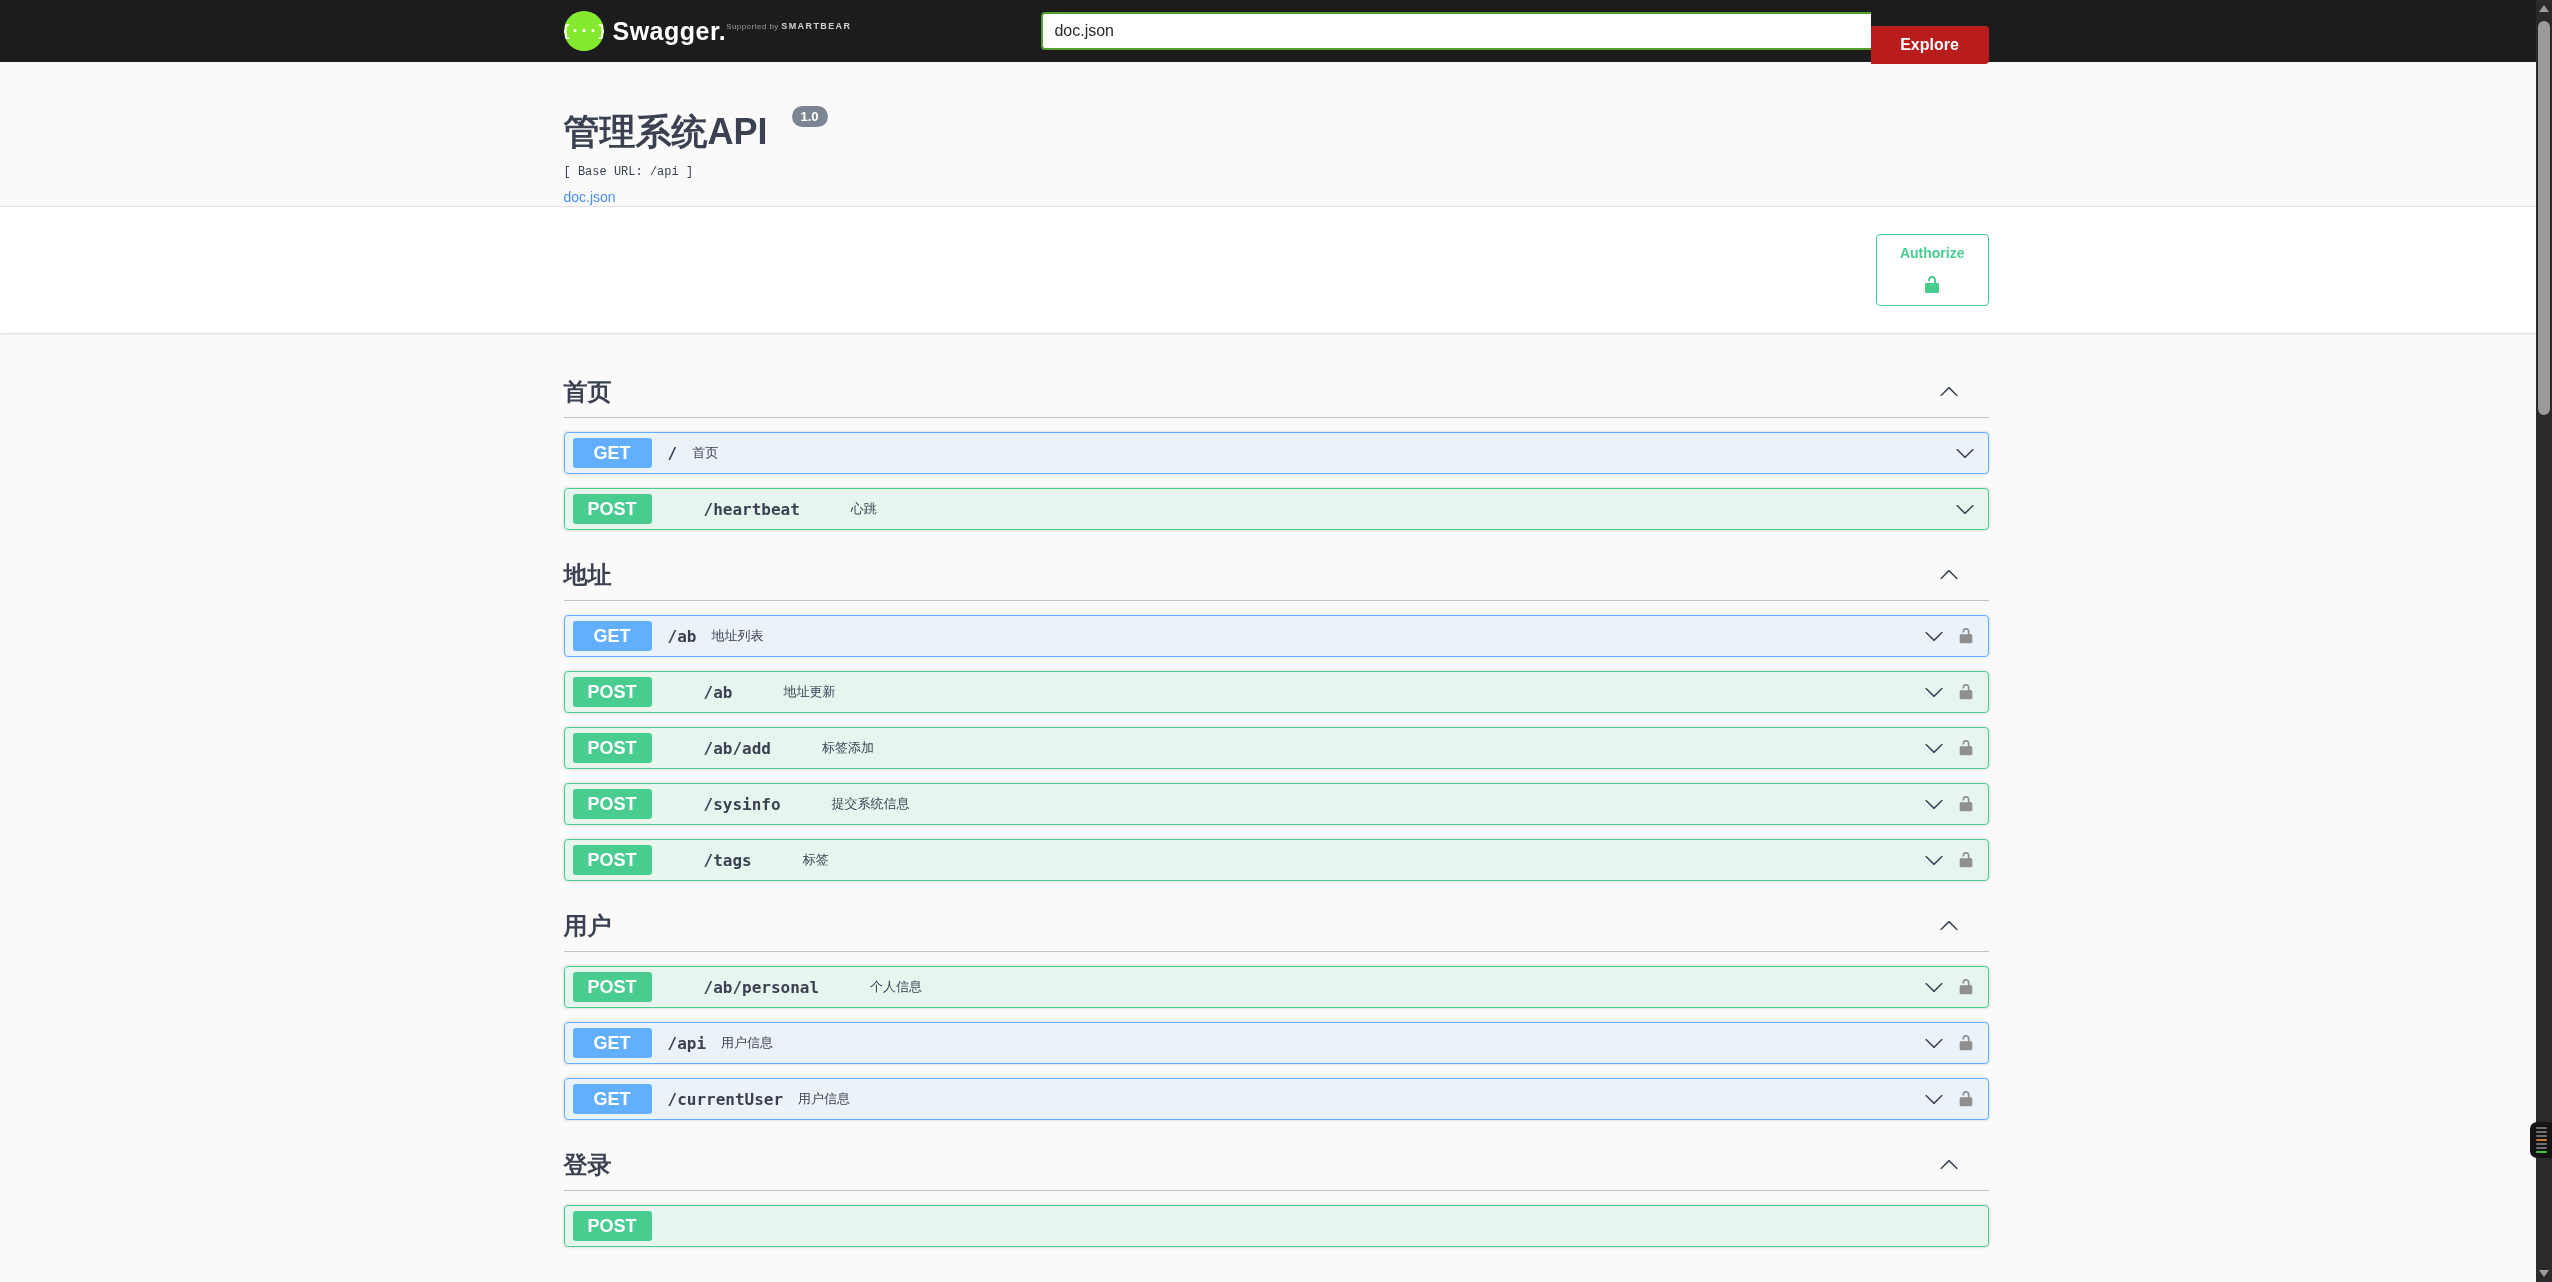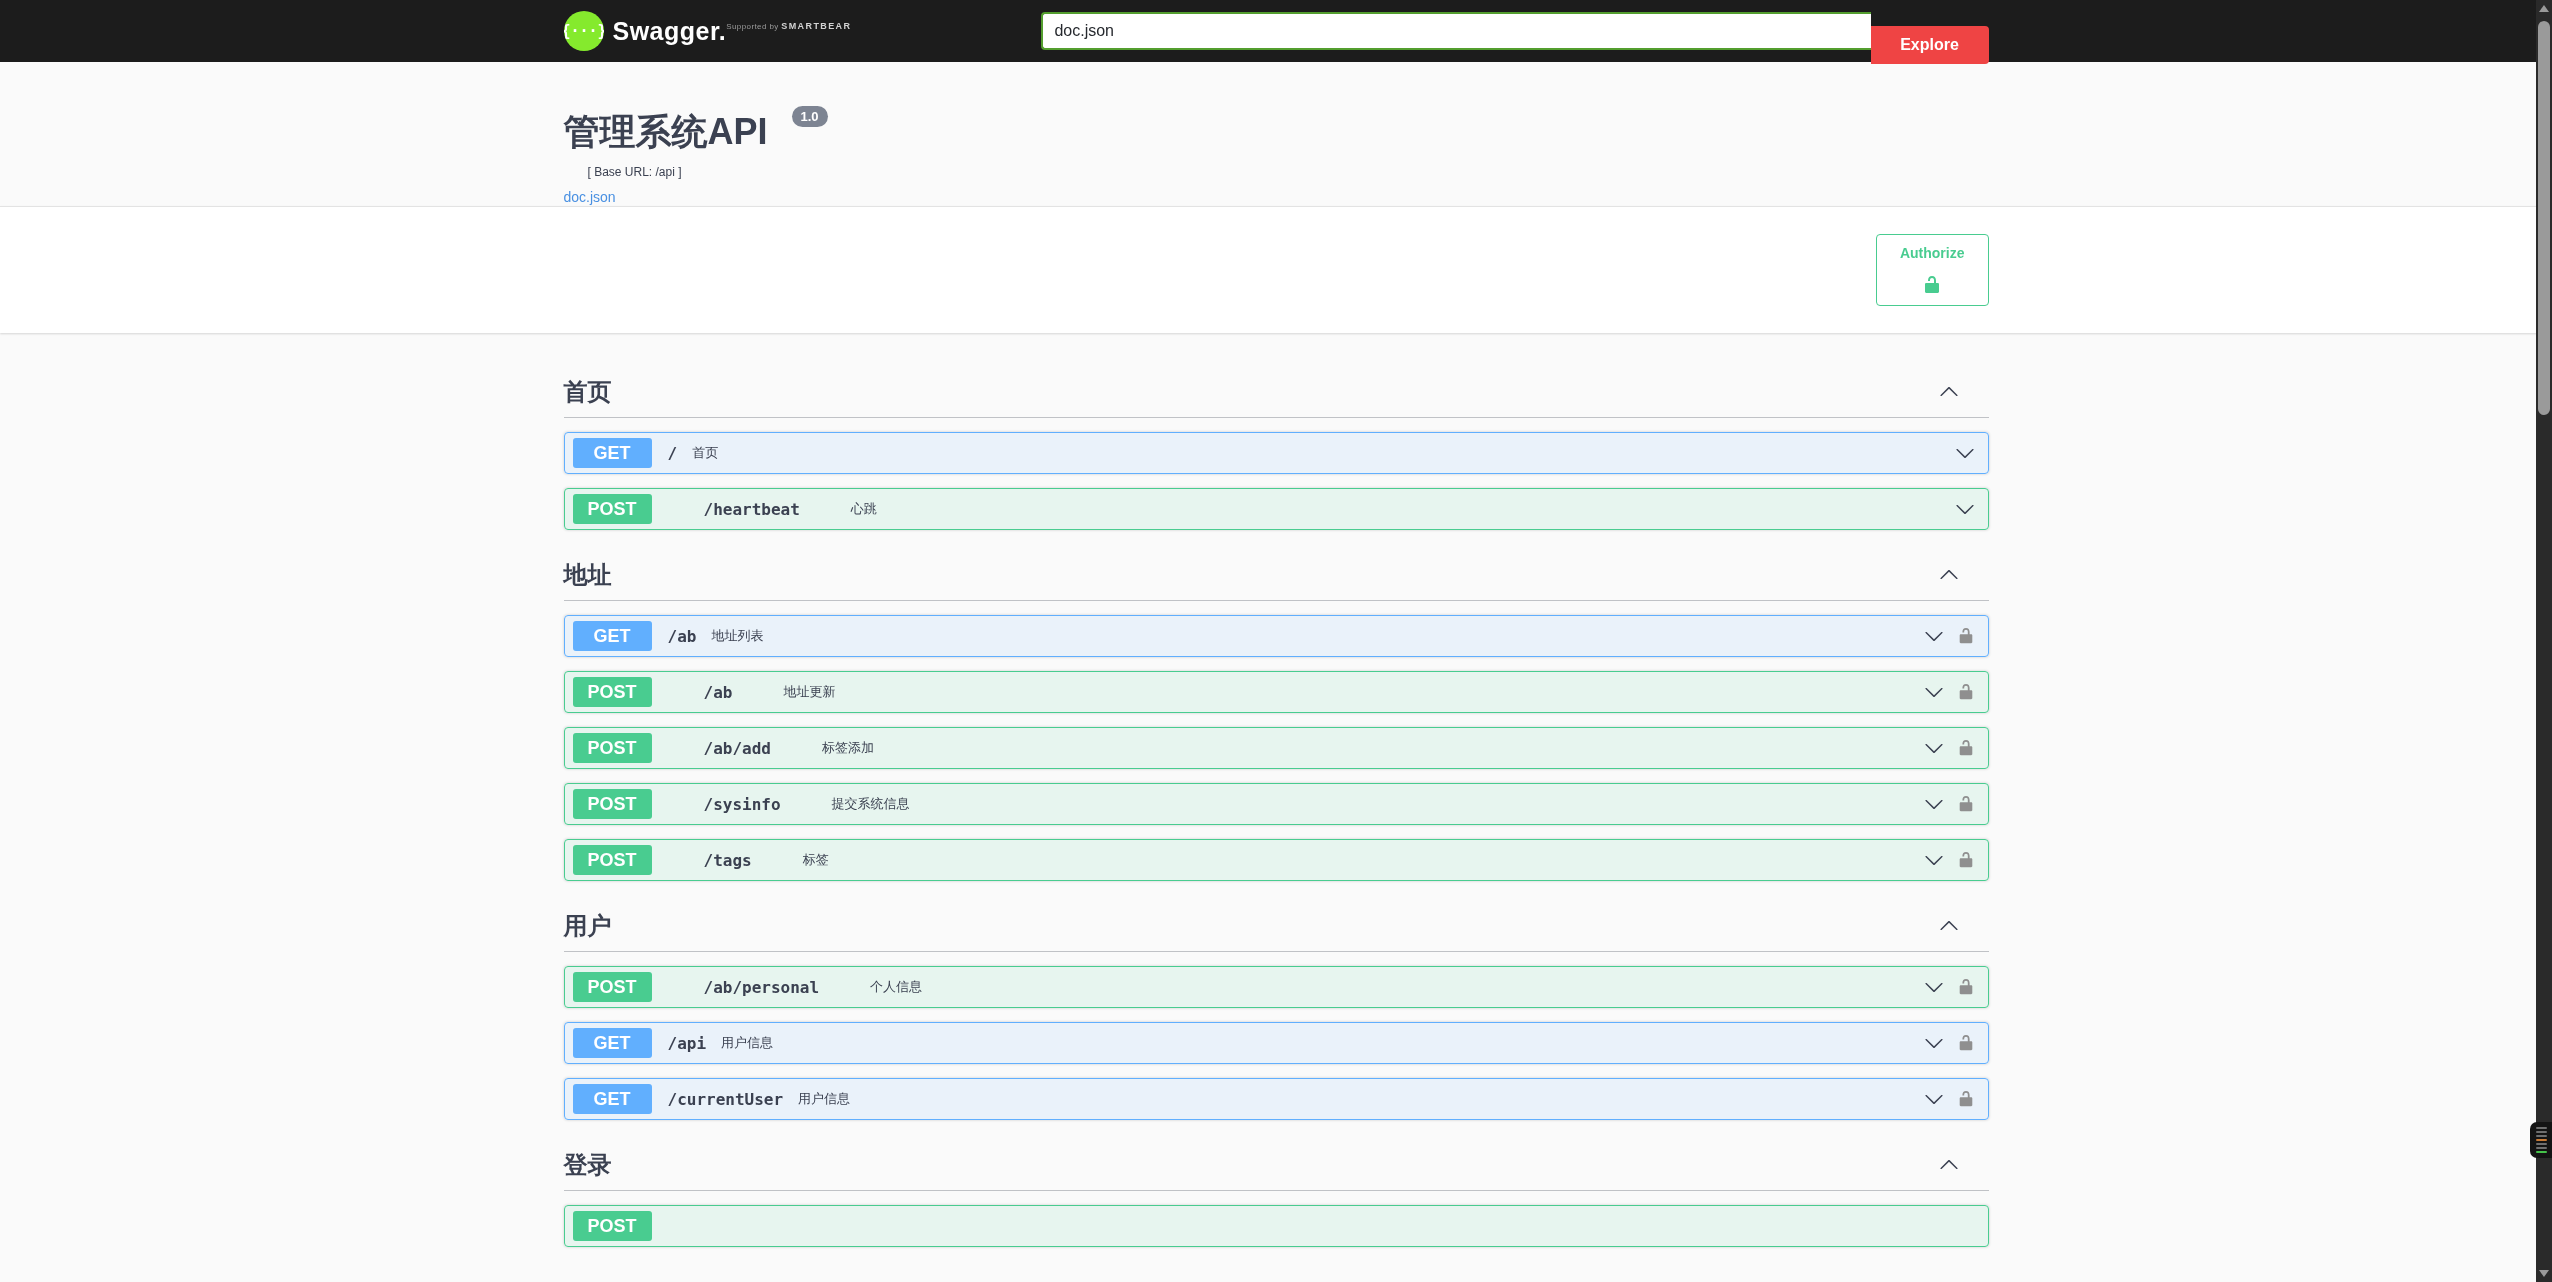--- a/index.html
+++ b/index.html
@@ -12,29 +12,29 @@
   .logo { display:flex; align-items:center; gap:9px; }
   .logo-circle { width:40px; height:40px; flex:0 0 40px; }
   .brand-block { display:flex; flex-direction:row; }
   .brand-title { color:#ffffff; font-size:25px; font-weight:700; letter-spacing:.5px; line-height:1; }
   .brand-sub { margin-top:2px; font-size:8px; color:#9a9a9a; letter-spacing:.4px; }
   .brand-sub b { color:#d2d2d2; font-weight:700; letter-spacing:1.4px; font-size:9px; }
   .search-form { flex:1; margin-left:190px; display:flex; align-items:center; }
   .search-input { flex:1; height:38px; border:2px solid #549e2f; border-right:none; border-radius:4px 0 0 4px;
                   font-size:16px; padding:0 11px; color:#26292e; background:#fff; outline:none;
                   font-family:"Liberation Sans",sans-serif; }
-  .explore-btn { width:118px; height:38px; background:#ef4444; border:none; border-radius:0 4px 4px 0;
+  .explore-btn { width:118px; height:38px; background:#b91c1c; border:none; border-radius:0 4px 4px 0;
                  color:#fff; font-size:16px; font-weight:700; cursor:pointer; font-family:"Liberation Sans",sans-serif;margin-top:27px; }
 
   
   .info-wrap { width:1425px; margin:0 auto; padding:46px 0 0 0; }
   .page-title { font-size:36px; font-weight:700; color:#3b4151; display:flex; align-items:flex-start; gap:24px; }
   .version-badge { background:#7d8492; color:#fff; font-size:13px; font-weight:600; padding:3px 9px;
                    border-radius:14px; margin-top:-2px;text-align:right; }
-  .base-url { margin-top:8px; font-family:Liberation Sans, sans-serif; font-size:12px; color:#3b4151;margin-left:24px; }
+  .base-url { margin-top:8px; font-family:Liberation Mono, monospace; font-size:12px; color:#3b4151; }
   .spec-link { display:inline-block; margin-top:10px; color:#4990e2; font-size:14px; text-decoration:none; cursor:pointer; }
   .api-description { margin-top:32px; font-size:14px; color:#3b4151; padding-bottom:48px; }
 
   
   .scheme-container { background:#ffffff; border-top:1px solid #e3e3e3; box-shadow:0 1px 2px 0 rgba(0,0,0,.15); padding:27px 0; }
   .scheme-inner { width:1425px; margin:0 auto; display:flex; justify-content:flex-end; }
   .authorize-btn { display:flex; align-items:center; gap:14px; background:transparent; border:1px solid #49cc90;
                    border-radius:4px; color:#49cc90; font-weight:700; font-size:14px; padding:10px 23px;
                    cursor:pointer; font-family:"Liberation Sans",sans-serif;flex-direction:column; }
 

